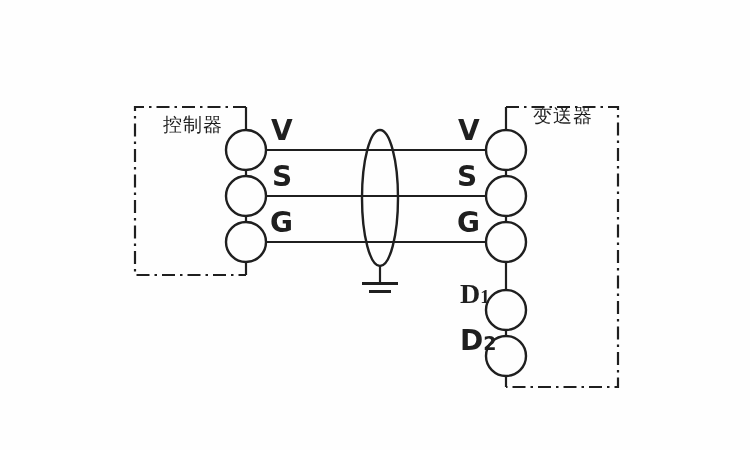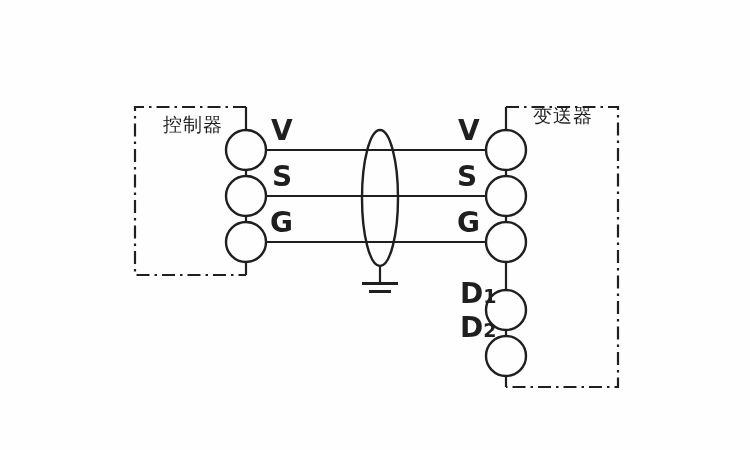--- a/index.html
+++ b/index.html
@@ -105,16 +105,16 @@
   <div class="label cn" style="left:163px; top:112px;">控制器</div>
   <div class="label cn" style="left:533px; top:103px;">变送器</div>
 
   <div class="label term" style="left:271px; top:117px;">V</div>
   <div class="label term" style="left:272px; top:163px;">S</div>
   <div class="label term" style="left:270px; top:209px;">G</div>
 
   <div class="label term" style="left:458px; top:117px;">V</div>
   <div class="label term" style="left:457px; top:163px;">S</div>
   <div class="label term" style="left:457px; top:209px;">G</div>
-  <div class="label term" style="left:460px; top:280px;"><span>D</span><span class="sub">1</span></div>
-  <div class="label term" style="left:460px; top:314px;"><span>D</span><span class="sub">2</span></div>
+  <div class="label term" style="left:460px; top:280px;font-family:Liberation Serif, serif;"><span>D</span><span class="sub">1</span></div>
+  <div class="label term" style="left:460px; top:327px;"><span>D</span><span class="sub">2</span></div>
 
 </div>
 
 </body></html>

